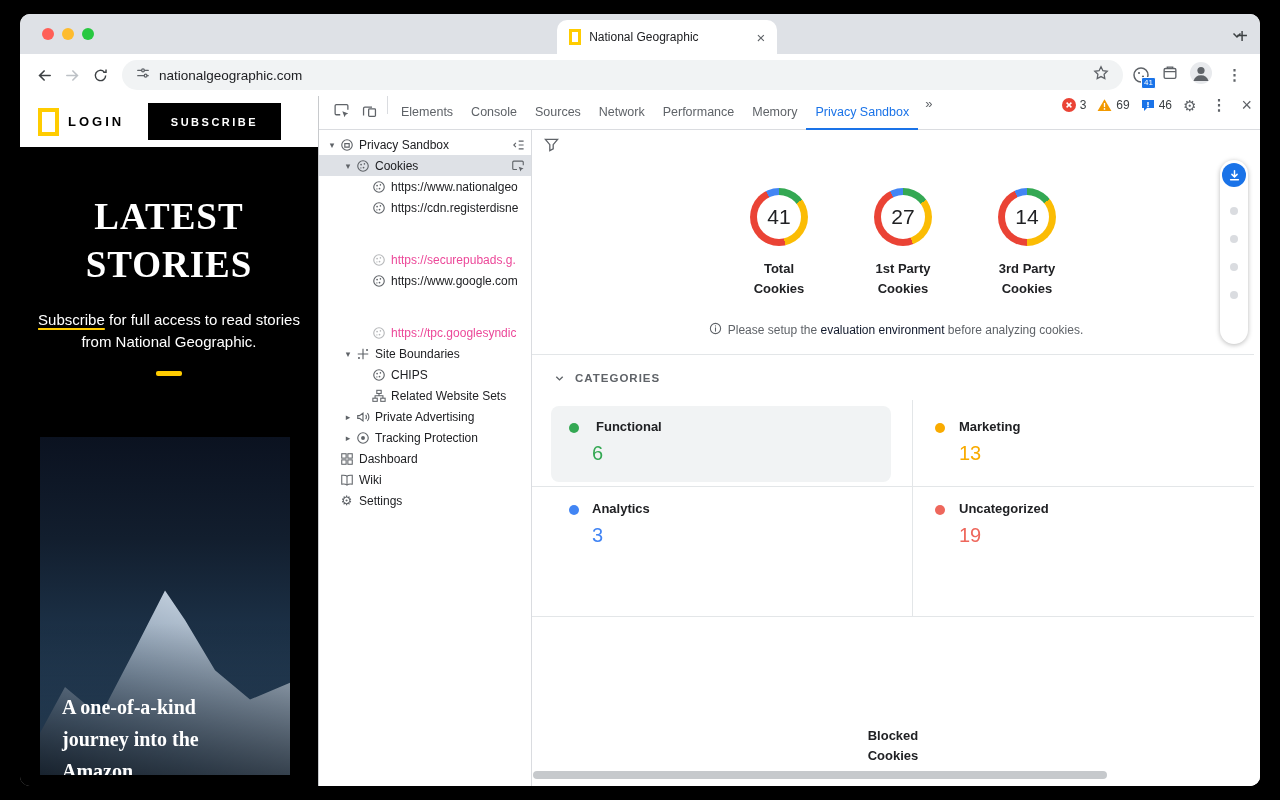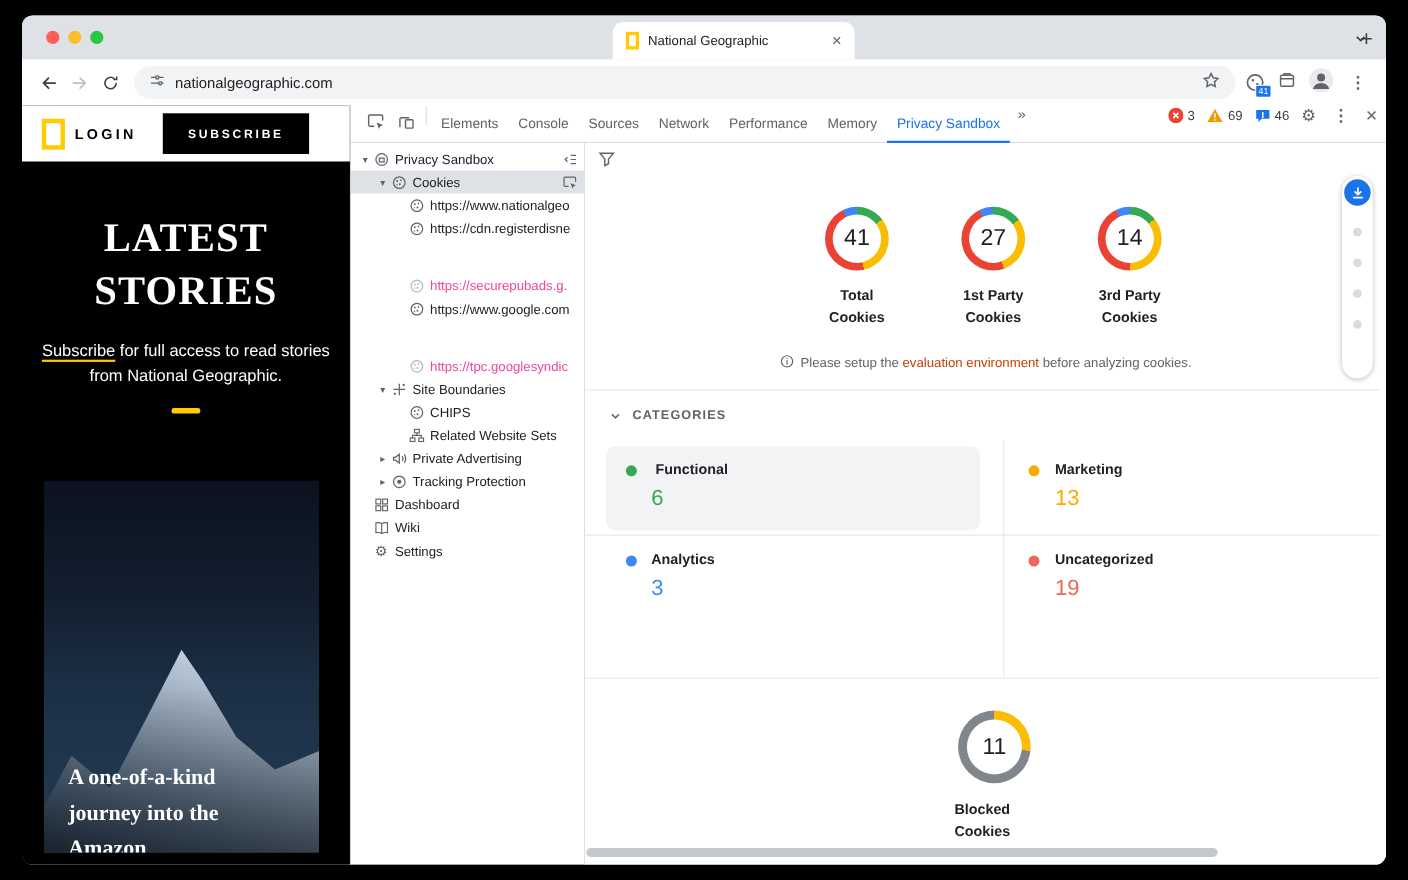--- a/index.html
+++ b/index.html
@@ -80,21 +80,21 @@
   
   .main { flex:1; position:relative; background:#fff; min-width:0; overflow:hidden; }
   .funnel { position:absolute; left:12px; top:7px; }
   .donut-row { position:absolute; top:58px; left:14px; right:0; display:flex; justify-content:center; gap:8px; }
   .donut-group { width:116px; text-align:center; }
   .donut { width:58px; height:58px; border-radius:50%; margin:0 auto; position:relative; background:#E8EAED; }
   .donut::after { content:""; position:absolute; inset:7px; background:#fff; border-radius:50%; }
   .donut-val { position:absolute; inset:0; display:flex; align-items:center; justify-content:center; font-size:21px; color:#202124; z-index:1; }
   .donut-label { margin-top:13px; font-size:13px; font-weight:bold; color:#202124; line-height:20px; }
   .note { position:absolute; top:192px; left:0; right:0; display:flex; justify-content:center; align-items:center; gap:6px; font-size:12px; color:#5F6368; }
-  .note a { color:#c2410c; text-decoration:none; }
+  .note a { color:#0f172a; text-decoration:none; }
   .hdiv { position:absolute; left:0; width:722px; height:1px; background:#E3E6E8; }
   .vdiv { position:absolute; left:380px; top:270px; width:1px; height:216px; background:#E3E6E8; }
   .cat-head { position:absolute; top:242px; left:22px; display:flex; align-items:center; gap:10px; font-size:11.5px; font-weight:bold; letter-spacing:1px; color:#5F6368; }
   .cats { position:absolute; left:0; top:270px; width:722px; height:216px; }
   .cat-card { position:absolute; left:19px; top:6px; width:340px; height:76px; background:#F1F3F4; border-radius:8px; }
   .cat-dot { position:absolute; width:10px; height:10px; border-radius:50%; }
   .cat-name { position:absolute; font-size:13px; font-weight:bold; color:#202124; }
   .cat-count { position:absolute; font-size:20px; }
   .blocked-donut { position:absolute; left:339px; top:516px; width:66px; height:66px; border-radius:50%; background:#E8EAED; }
   .blocked-donut::after { content:""; position:absolute; inset:8px; background:#fff; border-radius:50%; }
@@ -531,23 +531,20 @@
 
             <span class="cat-dot" style="left: 403px; top: 105px; background: rgb(238, 103, 92);"></span>
             <span class="cat-name" style="left:427px;top:101px">Uncategorized</span>
             <span class="cat-count" style="left: 427px; top: 124px; color: rgb(238, 103, 92);">19</span>
           </div>
 
           <div class="hdiv" style="top:356px"></div>
           <div class="vdiv"></div>
           <div class="hdiv" style="top:486px"></div>
 
-          <div class="blocked-donut" style="background: conic-gradient(rgb(251, 188, 4) 0deg, rgb(251, 188, 4) 96.5854deg, rgb(128, 134, 139) 96.5854deg, rgb(128, 134, 139) 360deg);">
-            <span class="donut-val">11</span>
-          </div>
           <div class="blocked-label">
             <div>Blocked</div>
               <div>Cookies</div>
           </div>
 
           <div class="widget">
             <span class="dl-btn">
               <svg width="13" height="13" viewBox="0 0 14 14" fill="none" stroke="#fff" stroke-width="1.6" stroke-linecap="round">
                   <path d="M7 2v6M4.2 5.8 7 8.6l2.8-2.8M2.8 11.5h8.4"></path>
                 </svg>

